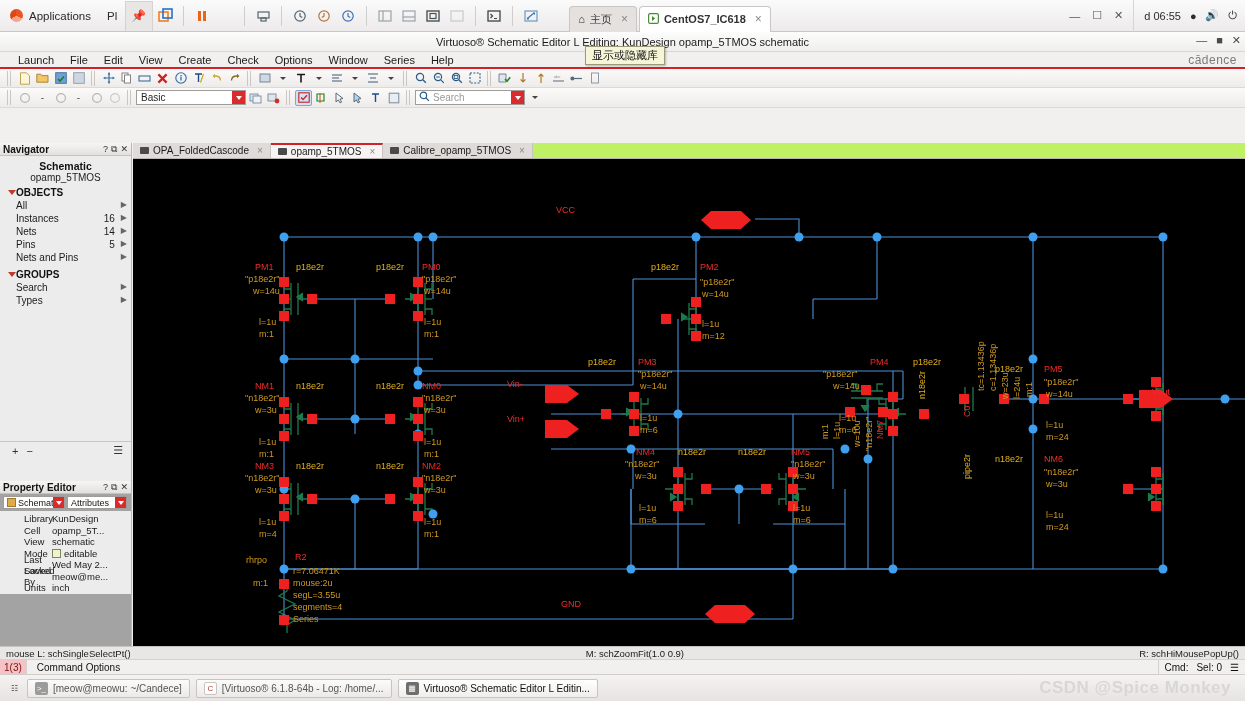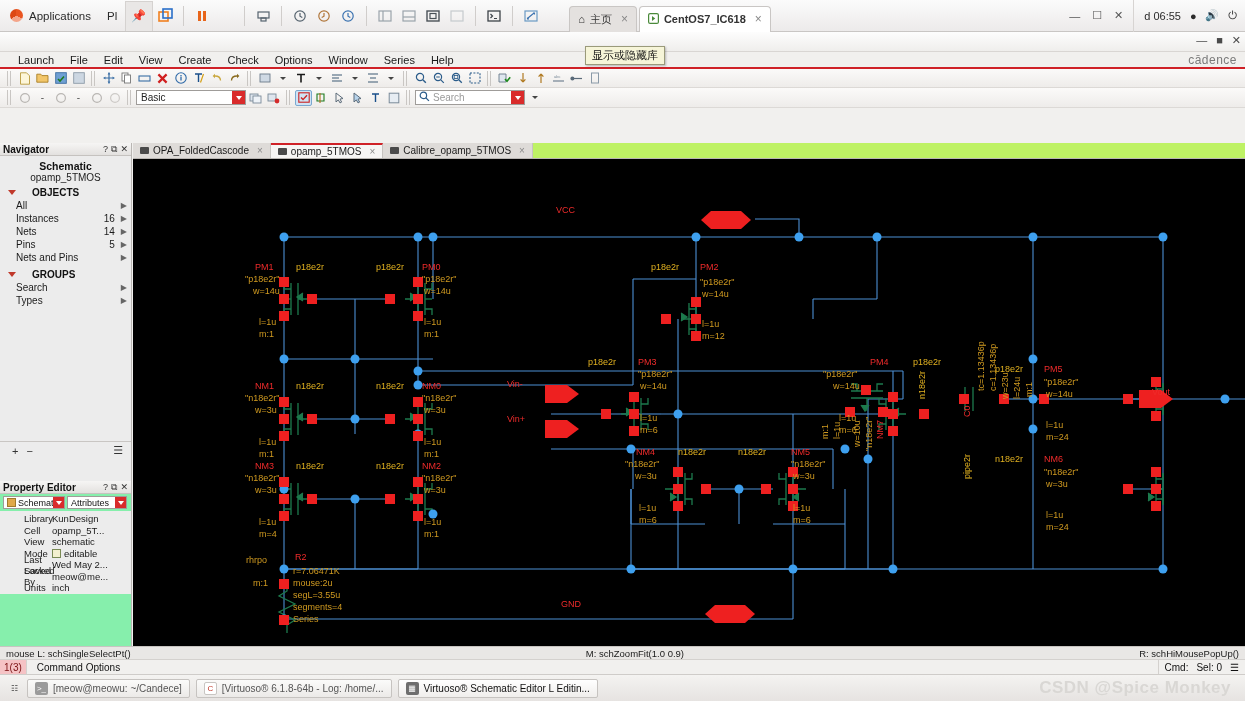--- a/index.html
+++ b/index.html
@@ -103,30 +103,30 @@
      border-right:1px solid #b9b6b3; }
   .panel-hdr {
     height:13px; background:linear-gradient(#f6f5f4,#e3e1df);
     border-bottom:1px solid #c5c2bf;
     display:flex; align-items:center; padding:0 3px; font-size:10px; font-weight:bold; color:#111;
   }
   .panel-hdr .sp { margin-left:auto; display:flex; gap:3px; font-weight:normal; color:#333; font-size:9px;}
   #nav-title { text-align:center; padding:4px 0 2px; }
   #nav-title .t1 { font-weight:bold; font-size:10.5px; color:#111;}
   #nav-title .t2 { font-size:10px; color:#222; }
-  .nav-group { font-size:10px; font-weight:bold; color:#111; padding:2px 0 1px 8px; display:flex;align-items:center;gap:16px;}
+  .nav-group { font-size:10px; font-weight:bold; color:#111; padding:2px 0 1px 8px; display:flex;align-items:center;gap:0;}
   .nav-group .tri { width:0;height:0;border-left:4px solid transparent;border-right:4px solid transparent;
       border-top:5px solid #c0392b; }
-  .nav-item { display:flex; align-items:center; font-size:10px; color:#1a1a1a; padding:1px 4px 1px 16px;}
+  .nav-item { display:flex; align-items:flex-start; font-size:10px; color:#1a1a1a; padding:1px 4px 1px 16px;}
   .nav-item .cnt { margin-left:auto; padding-right:6px;}
   .nav-item .arw { color:#666; font-size:8px; }
   #nav-bottom { position:absolute; left:0; top:298px; width:131px; height:18px;
      background:#ececec; border-top:1px solid #c9c6c3; display:flex;align-items:center;gap:8px;padding-left:12px;
      font-size:11px;color:#333;}
-  #prop-panel { position:absolute; left:0; top:338px; width:131px; height:197px; background:#86efac; }
+  #prop-panel { position:absolute; left:0; top:338px; width:131px; height:197px; background:#a3a3a3; }
   #prop-tabs { display:flex; gap:2px; padding:2px 2px 2px 3px; align-items:center;}
   .ptab { height:13px; border:1px solid #9f9c99; background:#fff; display:flex;align-items:center;
      font-size:9px; color:#111; padding-left:3px; position:relative; }
   .ptab .arr { position:absolute;right:0;top:0;width:11px;height:11px;background:#d92b2b;
      display:flex;align-items:center;justify-content:center;}
   .ptab .arr i{border-left:3px solid transparent;border-right:3px solid transparent;border-top:4px solid #fff;font-style:normal;}
   #prop-table { background:#ececec; padding:2px 0 0 0;}
   .prow { display:flex; font-size:9.5px; color:#111; height:11.5px; align-items:center;}
   .prow .k { width:52px; padding-left:24px; color:#1a1a1a;}
   .prow .v { color:#1a1a1a; display:flex; align-items:center; gap:3px;}
@@ -300,20 +300,21 @@
       <span>●</span>
       <span>🔊</span>
       <span>⏻</span>
     </div>
   </div>
 </div>
 
 <div id="vwin">
 
   <div id="vtitle">
+    <span>Virtuoso® Schematic Editor L Editing: KunDesign opamp_5TMOS schematic</span>
     <span class="wc">
       <span>—</span>
       <span>■</span>
       <span>✕</span>
     </span>
   </div>
 
   <div id="vmenu">
     <div class="mi">Launch</div>
     <div class="mi">File</div>

